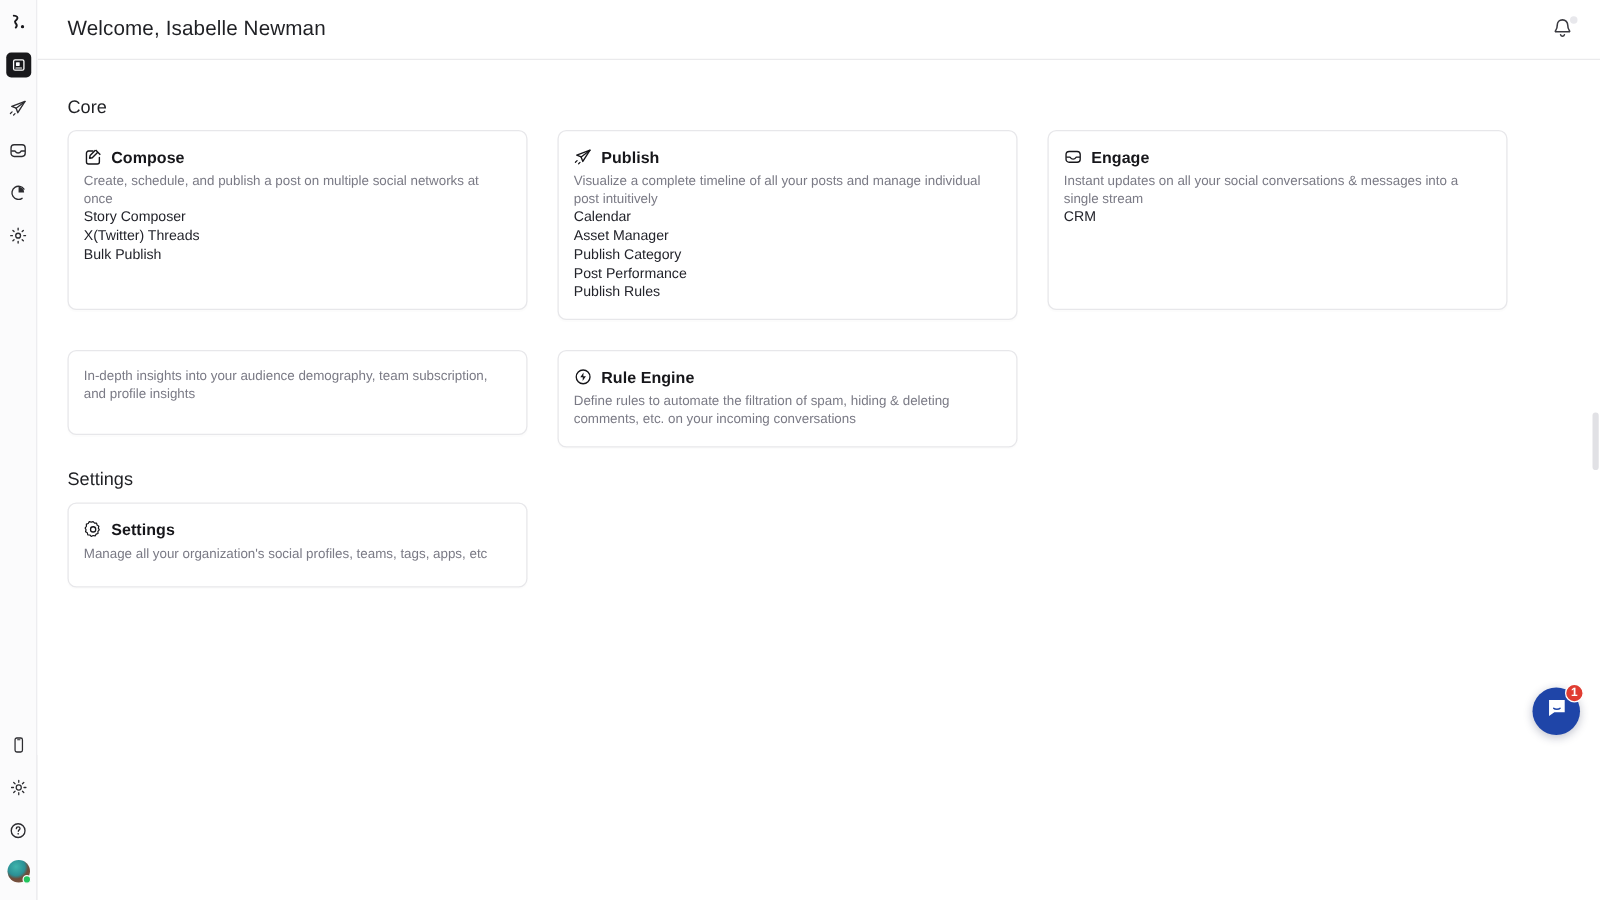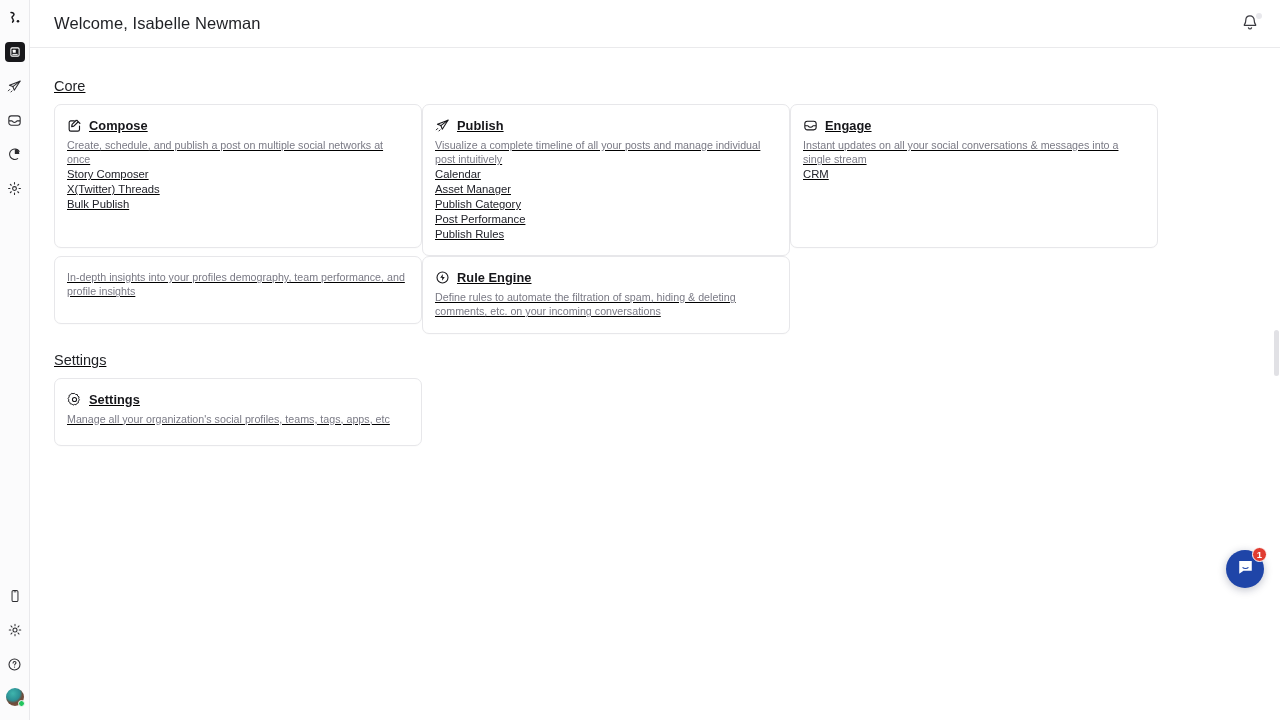--- a/index.html
+++ b/index.html
@@ -85,32 +85,32 @@
   .bell-dot {
     position: absolute; top: 0px; right: 0px;
     width: 6px; height: 6px; border-radius: 50%;
     background: #e8e8ec;
   }
 
   .content {
     flex: 1;
     padding: 30px 24px 0 24px;
     overflow: hidden;
-    text-decoration: underline;
   }
 
   .section-title {
     font-size: 14.5px; color: #1f2024; font-weight: 400;
     margin: 0 0 10px 0;
   }
   .section + .section { margin-top: 18px; }
 
   .grid {
     display: grid;
     grid-template-columns: 368px 368px 368px;
+    gap: 24px;
     align-items: start;
   }
 
   .card {
     background: #ffffff;
     border: 1px solid #e7e7ea;
     border-radius: 7px;
     padding: 13px 13px 13px 12px;
     cursor: pointer;
     box-shadow: 0 1px 1px rgba(16,16,20,0.015);
@@ -327,21 +327,21 @@
               </span>
               <span class="card-title">Engage</span>
             </div>
             <div class="card-desc">Instant updates on all your social conversations &amp; messages into a single stream</div>
             <div class="card-links">
               <div class="card-link">CRM</div>
             </div>
           </div>
 
           <div class="card short">
-            <div class="card-desc">In-depth insights into your profiles demography, team performance, and profile insights</div>
+            <div class="card-desc">In-depth insights into your audience demography, team subscription, and profile insights</div>
           </div>
 
           <div class="card short">
             <div class="card-head">
               <span class="card-icon">
                 <svg width="15" height="15" viewBox="0 0 18 18" fill="none">
                   <circle cx="9" cy="9" r="6.6" stroke="currentColor" stroke-width="1.3"></circle>
                   <path d="M9.4 4.8 6.3 9.4h2.4l-.2 3.6 3.2-4.7H9.2l.2-3.5Z" fill="currentColor"></path>
                 </svg>
               </span>

